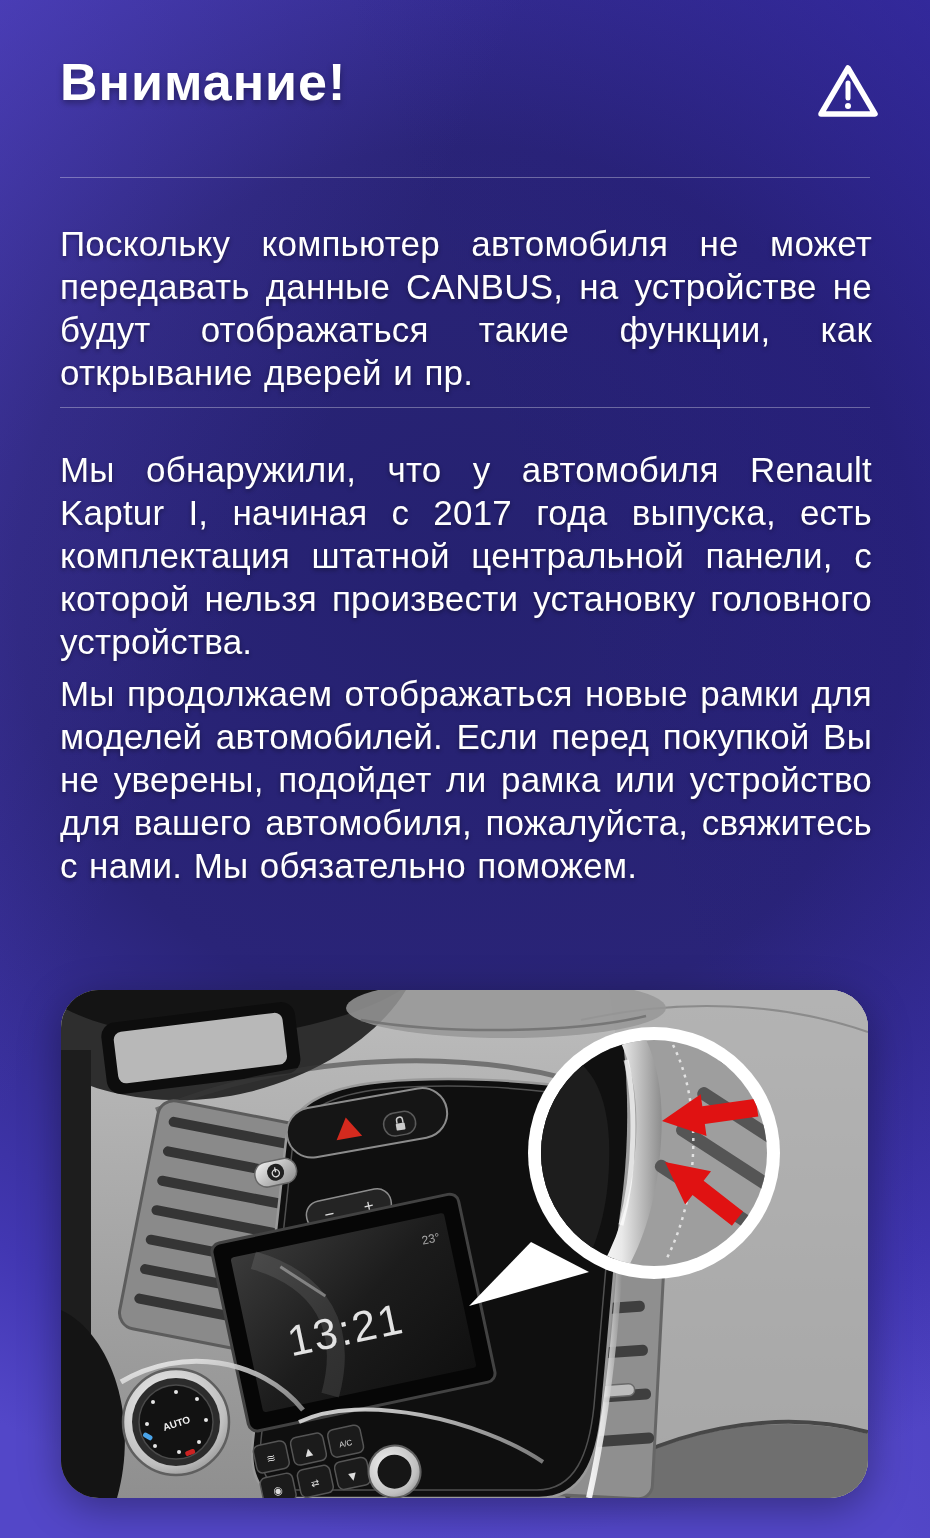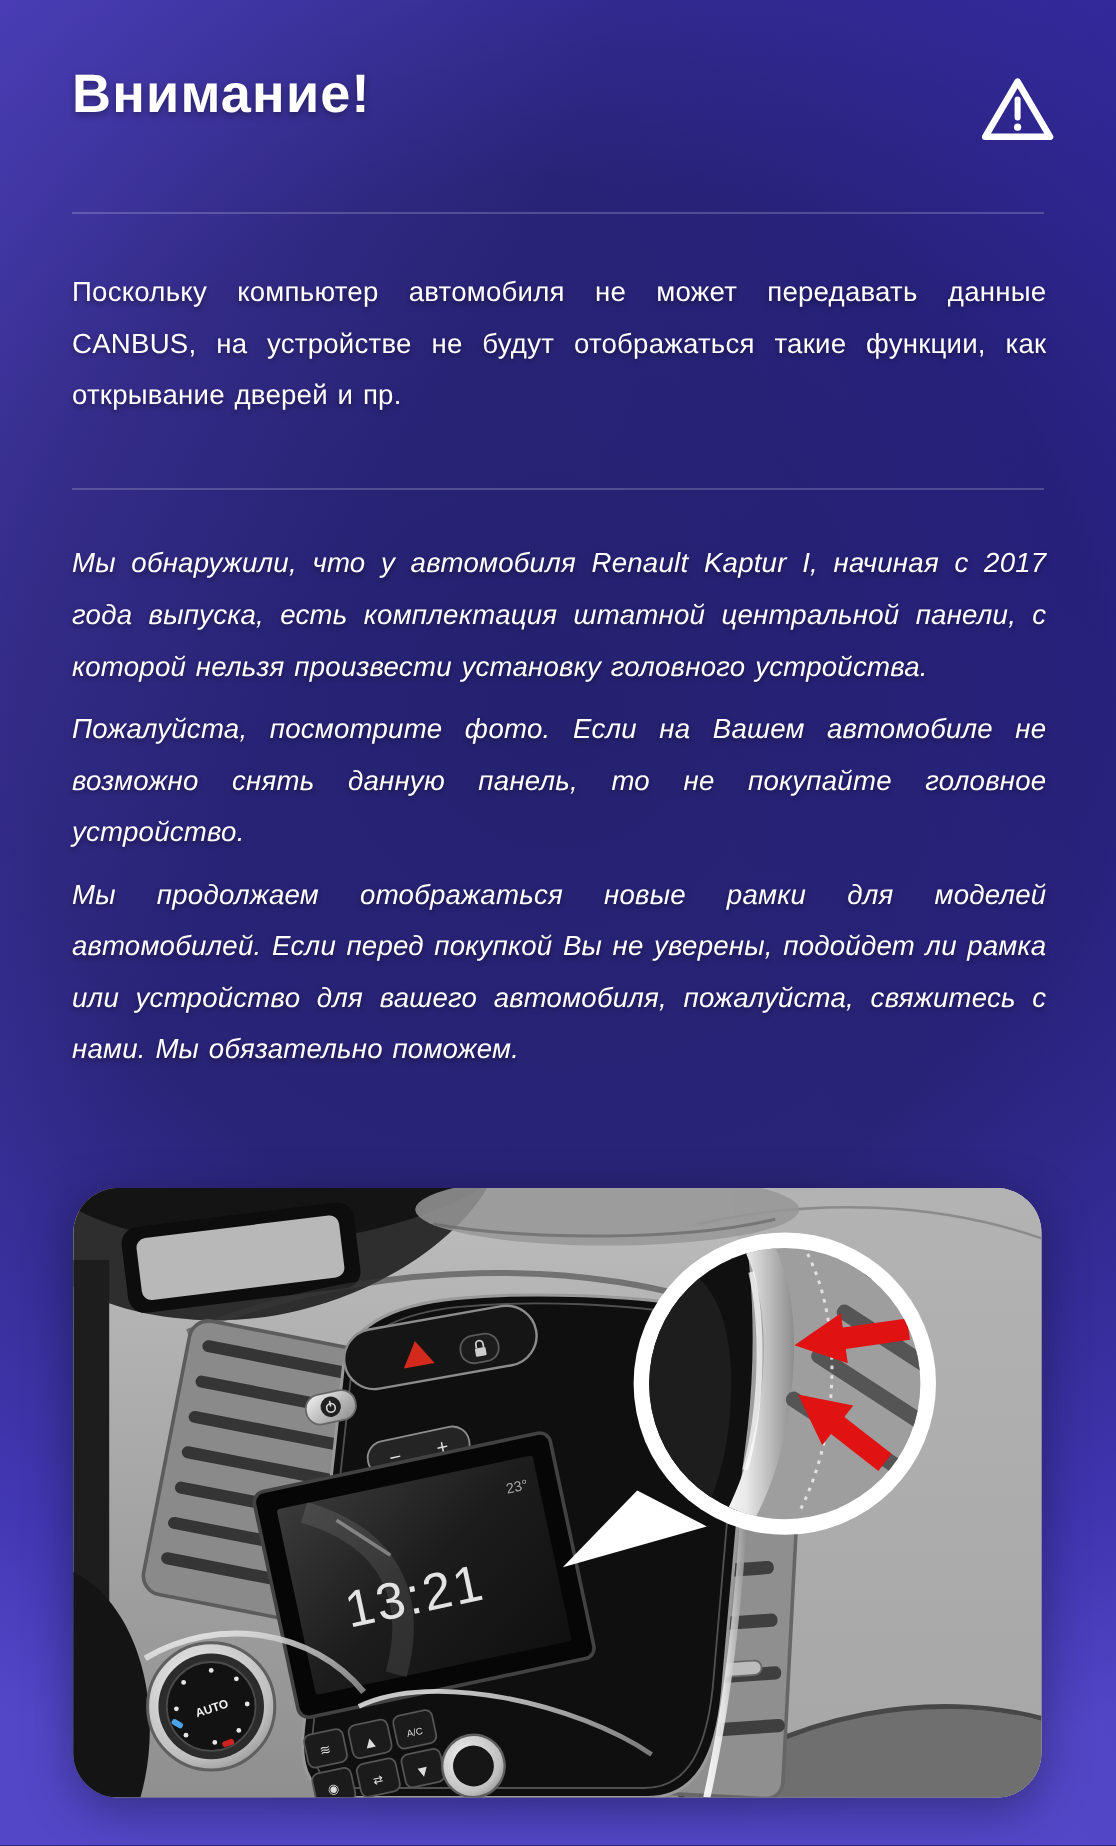--- a/index.html
+++ b/index.html
@@ -12,21 +12,21 @@
     background:
       linear-gradient(115deg, rgba(95,78,205,0.35) 0%, rgba(95,78,205,0) 32%),
       linear-gradient(250deg, rgba(30,20,130,0.35) 0%, rgba(30,20,130,0) 40%),
       radial-gradient(ellipse 105% 62% at 50% 38%, #252170 0%, #2a2478 46%, #4237b2 84%, #5347c8 100%);
   }
   .title {
     position: absolute;
     left: 60px; top: 52px;
     margin: 0;
     color: #ffffff;
-    font-size: 45px;
+    font-size: 52px;
     font-weight: 700;
     letter-spacing: 1px;
     text-shadow: 0 3px 6px rgba(0,0,0,0.35);
   }
   .warn-icon {
     position: absolute;
     left: 816px; top: 62px;
     width: 64px; height: 58px;
   }
   .divider {
@@ -36,30 +36,30 @@
     height: 1px;
     background: rgba(255,255,255,0.32);
   }
   .divider-1 { top: 177px; }
   .divider-2 { top: 407px; }
   .body-text {
     position: absolute;
     left: 60px;
     width: 812px;
     color: #ffffff;
-    font-size: 23px;
+    font-size: 35px;
     line-height: 43px;
     text-align: justify;
     letter-spacing: 0.2px;
     word-spacing: 1.5px;
     text-shadow: 0 2px 4px rgba(0,0,0,0.4);
   }
   .canbus-block { top: 222px; }
   .kaptur-block { top: 448px; }
-  .kaptur-block p { margin: 0; font-style: italic; }
+  .kaptur-block p { margin: 0; }
   .kaptur-block p + p { margin-top: 9px; }
   .photo-frame {
     position: absolute;
     left: 61px; top: 990px;
     width: 807px; height: 508px;
     border-radius: 38px;
     overflow: hidden;
     background: #9a9a9a;
     box-shadow: 0 10px 40px rgba(0,0,0,0.35);
   }
@@ -79,21 +79,20 @@
   </svg>
 
   <div class="divider divider-1"></div>
 
   <div class="body-text canbus-block">Поскольку компьютер автомобиля не может передавать данные CANBUS, на устройстве не будут отображаться такие функции, как открывание дверей и пр.</div>
 
   <div class="divider divider-2"></div>
 
   <div class="body-text kaptur-block">
     <p>Мы обнаружили, что у автомобиля Renault Kaptur I, начиная с 2017 года выпуска, есть комплектация штатной центральной панели, с которой нельзя произвести установку головного устройства.</p>
-    <p>Пожалуйста, посмотрите фото. Если на Вашем автомобиле не возможно снять данную панель, то не покупайте головное устройство.</p>
     <p>Мы продолжаем отображаться новые рамки для моделей автомобилей. Если перед покупкой Вы не уверены, подойдет ли рамка или устройство для вашего автомобиля, пожалуйста, свяжитесь с нами. Мы обязательно поможем.</p>
   </div>
 
   <div class="photo-frame">
     <svg width="807" height="508" viewBox="0 0 807 508">
       <defs>
         <linearGradient id="bgGray" x1="0" y1="0" x2="0" y2="1">
           <stop offset="0" stop-color="#bdbdbd"></stop>
           <stop offset="0.5" stop-color="#a6a6a6"></stop>
           <stop offset="1" stop-color="#8f8f8f"></stop>

